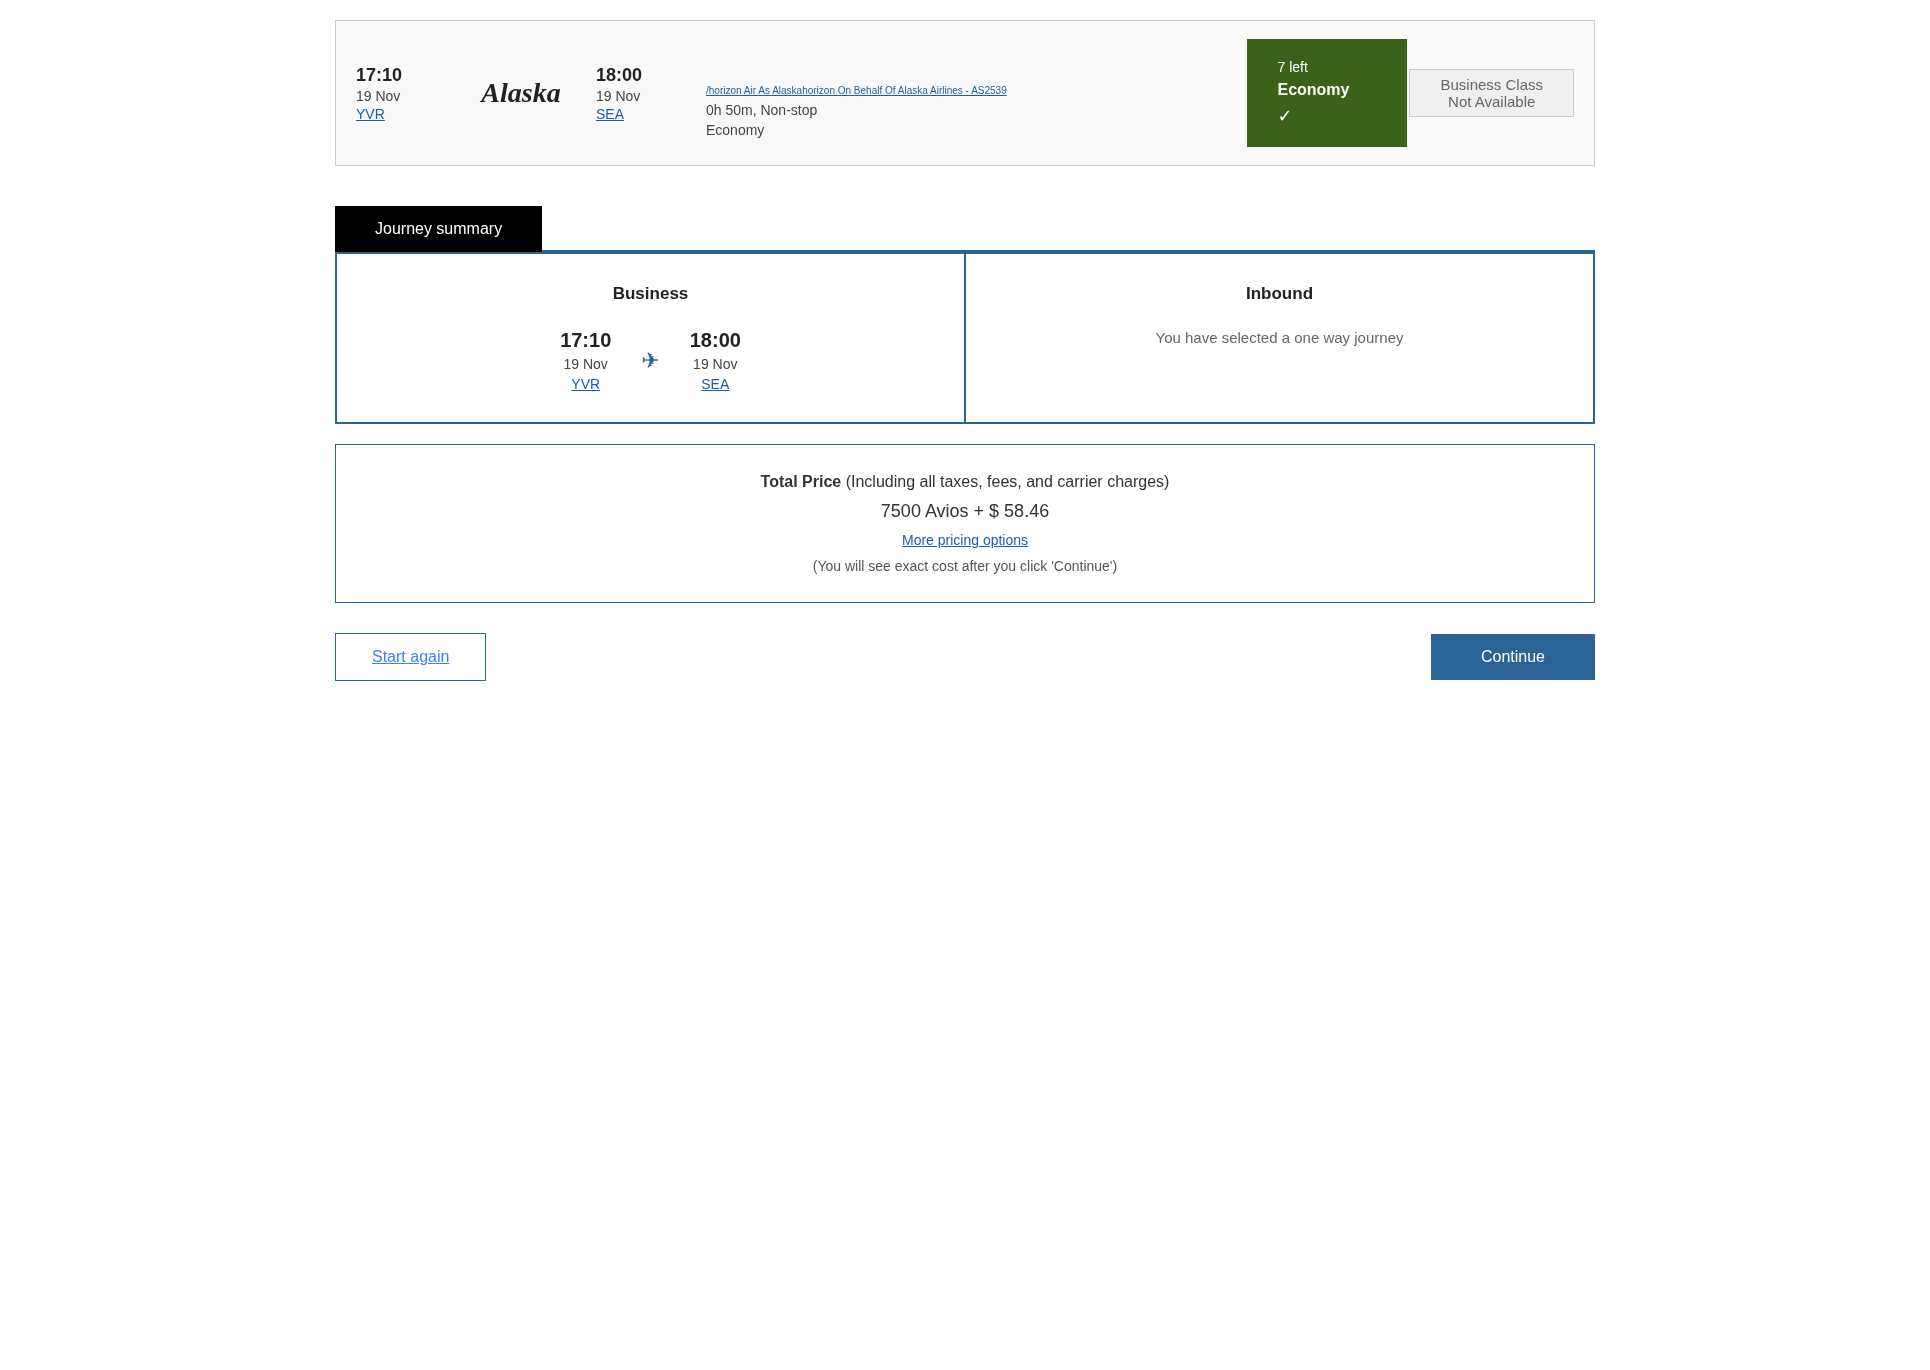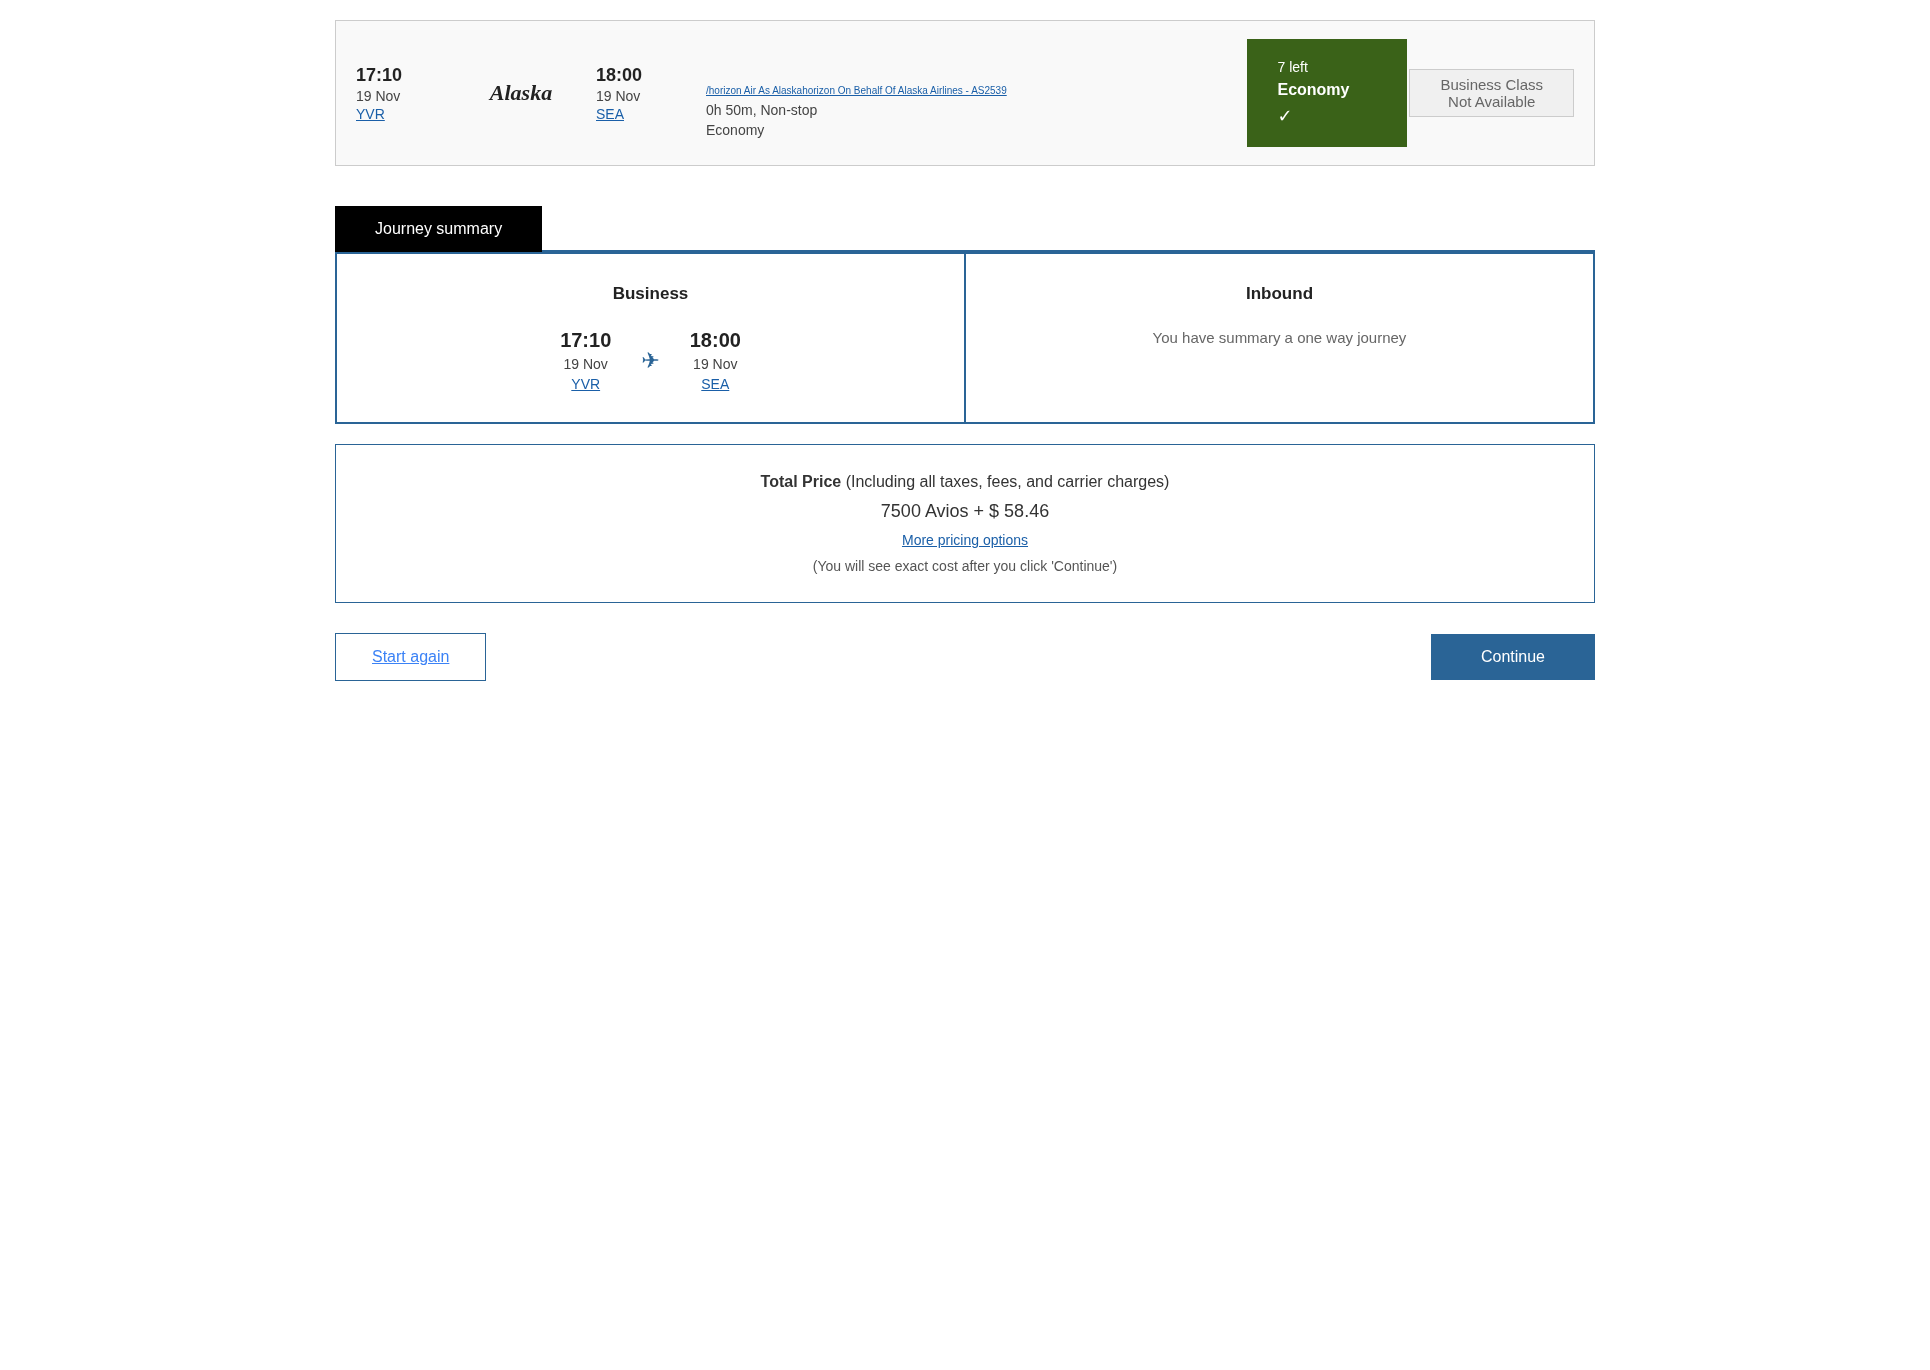--- a/index.html
+++ b/index.html
@@ -317,21 +317,21 @@
       background: #2a6496;
       color: #fff;
       padding: 14px 50px;
       font-size: 16px;
       cursor: pointer;
     }
 
     
     .alaska-logo {
       font-family: Georgia, serif;
-      font-size: 22px;
+      font-size: 28px;
       font-weight: bold;
       color: #222;
     }
   </style>
 </head>
 <body>
 
 <div class="page-wrapper">
 
   <div class="flight-card">
@@ -388,21 +388,21 @@
         <div class="arr-block">
           <div class="time">18:00</div>
           <div class="date">19 Nov</div>
           <div class="airport">SEA</div>
         </div>
       </div>
     </div>
 
     <div class="journey-card">
       <div class="card-title">Inbound</div>
-      <div class="inbound-message">You have summary a one way journey</div>
+      <div class="inbound-message">You have selected a one way journey</div>
     </div>
   </div>
 
   <div class="pricing-box">
     <div class="total-label">
       <strong>Total Price</strong><span> (Including all taxes, fees, and carrier charges)</span>
     </div>
     <div class="price">7500 Avios + $ 58.46</div>
     <div class="more-options">More pricing options</div>
     <div class="note">(You will see exact cost after you click 'Continue')</div>

